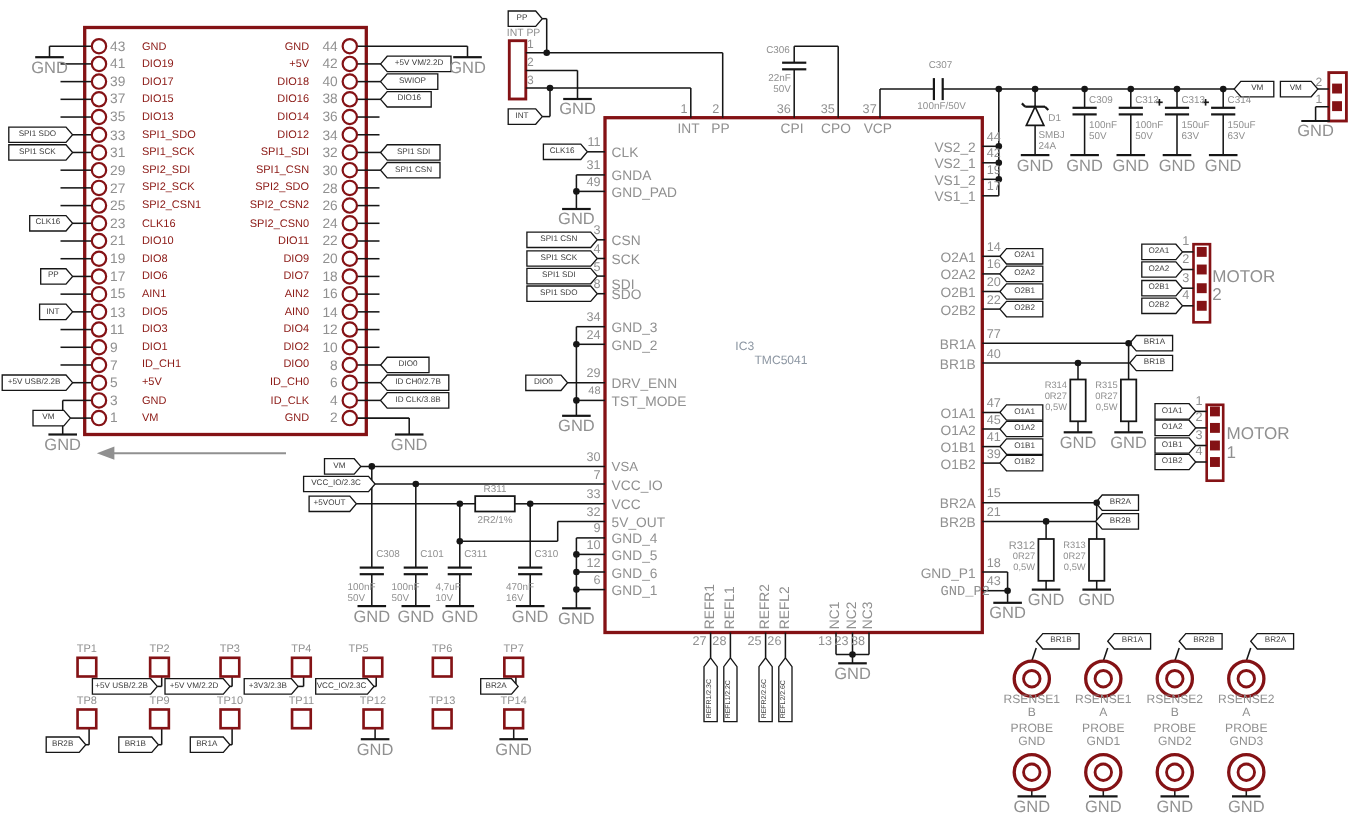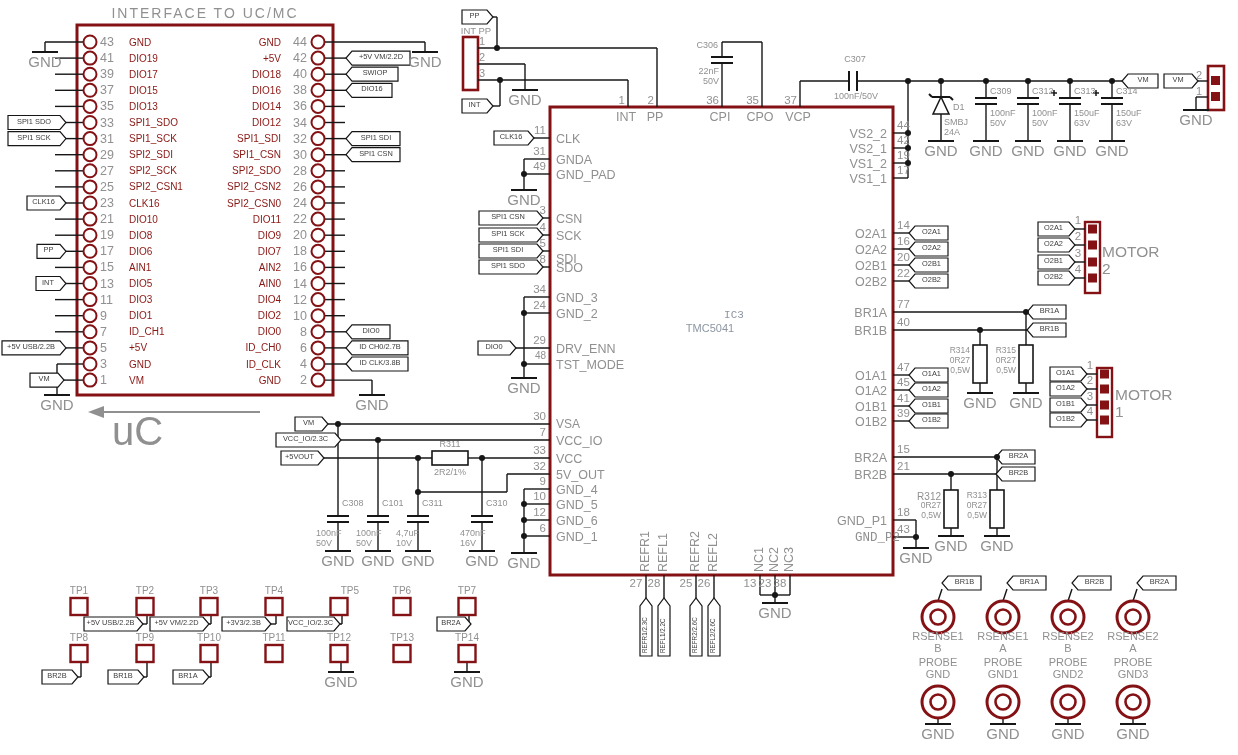--- a/index.html
+++ b/index.html
@@ -533,22 +533,20 @@
     <div class="t ta-r" style="left: 281px; top: 308.7px; width: 26px; height: 13px; font-size: 12.5px;">10</div>
     <div class="t red ta-r" style="left: 185px; top: 310.2px; width: 96px; height: 11px; font-size: 10px;">DIO2</div>
     <div class="t ta-r" style="left: 281px; top: 324.8px; width: 26px; height: 13px; font-size: 12.5px;">8</div>
     <div class="t red ta-r" style="left: 185px; top: 326.3px; width: 96px; height: 11px; font-size: 10px;">DIO0</div>
     <div class="t ta-r" style="left: 281px; top: 340.9px; width: 26px; height: 13px; font-size: 12.5px;">6</div>
     <div class="t red ta-r" style="left: 185px; top: 342.4px; width: 96px; height: 11px; font-size: 10px;">ID_CH0</div>
     <div class="t ta-r" style="left: 281px; top: 357px; width: 26px; height: 13px; font-size: 12.5px;">4</div>
     <div class="t red ta-r" style="left: 185px; top: 358.5px; width: 96px; height: 11px; font-size: 10px;">ID_CLK</div>
     <div class="t ta-r" style="left: 281px; top: 373.1px; width: 26px; height: 13px; font-size: 12.5px;">2</div>
     <div class="t red ta-r" style="left: 185px; top: 374.6px; width: 96px; height: 11px; font-size: 10px;">GND</div>
-    <div class="t ta-c ls2" style="left: 75px; top: 6px; width: 260px; height: 17px; font-size: 14px;">INTERFACE TO UC/MC</div>
-    <div class="t " style="left: 112px; top: 409px; width: 90px; height: 48px; font-size: 40px;">uC</div>
     <div class="t " style="left: 479px; top: 35px; width: 12px; height: 12px; font-size: 11px;">1</div>
     <div class="t " style="left: 479px; top: 51px; width: 12px; height: 12px; font-size: 11px;">2</div>
     <div class="t " style="left: 479px; top: 67px; width: 12px; height: 12px; font-size: 11px;">3</div>
     <div class="t ta-c" style="left: 448px; top: 26px; width: 56px; height: 11px; font-size: 9.5px;">INT PP</div>
     <div class="t ta-c" style="left: 499px; top: 92px; width: 52px; height: 17px; font-size: 15px;">GND</div>
     <div class="t ta-r" style="left: 690px; top: 40px; width: 28px; height: 11px; font-size: 9px;">C306</div>
     <div class="t ta-r" style="left: 687px; top: 66px; width: 32px; height: 22px; font-size: 9px;">22nF
 50V</div>
     <div class="t ta-c" style="left: 838px; top: 54px; width: 34px; height: 11px; font-size: 9px;">C307</div>
     <div class="t ta-c" style="left: 828px; top: 91px; width: 56px; height: 12px; font-size: 9px;">100nF/50V</div>
@@ -666,21 +664,21 @@
     <div class="t ta-c" style="left: 675px; top: 577px; width: 22px; height: 12px; font-size: 11.5px;">25</div>
     <div class="t vert" style="left: 689px; top: 572px; width: 60px; height: 14px; font-size: 12.5px;">REFR2</div>
     <div class="t ta-c" style="left: 693px; top: 577px; width: 22px; height: 12px; font-size: 11.5px;">26</div>
     <div class="t vert" style="left: 707px; top: 572px; width: 60px; height: 14px; font-size: 12.5px;">REFL2</div>
     <div class="t ta-c" style="left: 739px; top: 577px; width: 22px; height: 12px; font-size: 11.5px;">13</div>
     <div class="t vert" style="left: 753px; top: 572px; width: 60px; height: 14px; font-size: 12.5px;">NC1</div>
     <div class="t ta-c" style="left: 754px; top: 577px; width: 22px; height: 12px; font-size: 11.5px;">23</div>
     <div class="t vert" style="left: 768px; top: 572px; width: 60px; height: 14px; font-size: 12.5px;">NC2</div>
     <div class="t ta-c" style="left: 769px; top: 577px; width: 22px; height: 12px; font-size: 11.5px;">38</div>
     <div class="t vert" style="left: 783px; top: 572px; width: 60px; height: 14px; font-size: 12.5px;">NC3</div>
-    <div class="t ta-c blu" style="left: 712px; top: 309px; width: 44px; height: 12px; font-size: 11px; font-family: Liberation Mono, monospace;">IC3</div>
+    <div class="t ta-c blu" style="left: 655px; top: 309px; width: 44px; height: 12px; font-size: 11px;">IC3</div>
     <div class="t ta-c blu" style="left: 682px; top: 322px; width: 56px; height: 12px; font-size: 11px;">TMC5041</div>
     <div class="t ta-c" style="left: 498px; top: 192px; width: 52px; height: 17px; font-size: 15px;">GND</div>
     <div class="t ta-c" style="left: 498px; top: 380px; width: 52px; height: 17px; font-size: 15px;">GND</div>
     <div class="t ta-c" style="left: 498px; top: 555px; width: 52px; height: 17px; font-size: 15px;">GND</div>
     <div class="t ta-c" style="left: 312px; top: 553px; width: 52px; height: 17px; font-size: 15px;">GND</div>
     <div class="t ta-c" style="left: 352px; top: 553px; width: 52px; height: 17px; font-size: 15px;">GND</div>
     <div class="t ta-c" style="left: 392px; top: 553px; width: 52px; height: 17px; font-size: 15px;">GND</div>
     <div class="t ta-c" style="left: 456px; top: 553px; width: 52px; height: 17px; font-size: 15px;">GND</div>
     <div class="t " style="left: 342px; top: 498px; width: 34px; height: 11px; font-size: 9px;">C308</div>
     <div class="t " style="left: 316px; top: 528px; width: 42px; height: 22px; font-size: 9px;">100nF
@@ -729,21 +727,21 @@
     <div class="t ta-c" style="left: 19px; top: 54px; width: 52px; height: 17px; font-size: 15px;">GND</div>
     <div class="t ta-c" style="left: 399px; top: 54px; width: 52px; height: 17px; font-size: 15px;">GND</div>
     <div class="t ta-c" style="left: 31px; top: 397px; width: 52px; height: 17px; font-size: 15px;">GND</div>
     <div class="t ta-c" style="left: 346px; top: 397px; width: 52px; height: 17px; font-size: 15px;">GND</div>
     <div class="t ta-c" style="left: 315px; top: 674px; width: 52px; height: 17px; font-size: 15px;">GND</div>
     <div class="t ta-c" style="left: 441px; top: 674px; width: 52px; height: 17px; font-size: 15px;">GND</div>
     <div class="t ta-c" style="left: 59px; top: 585px; width: 40px; height: 11px; font-size: 10px;">TP1</div>
     <div class="t ta-c" style="left: 125px; top: 585px; width: 40px; height: 11px; font-size: 10px;">TP2</div>
     <div class="t ta-c" style="left: 189px; top: 585px; width: 40px; height: 11px; font-size: 10px;">TP3</div>
     <div class="t ta-c" style="left: 254px; top: 585px; width: 40px; height: 11px; font-size: 10px;">TP4</div>
-    <div class="t ta-c" style="left: 319px; top: 585px; width: 40px; height: 11px; font-size: 10px; text-align: right;">TP5</div>
+    <div class="t ta-c" style="left: 306px; top: 585px; width: 40px; height: 11px; font-size: 10px;">TP5</div>
     <div class="t ta-c" style="left: 382px; top: 585px; width: 40px; height: 11px; font-size: 10px;">TP6</div>
     <div class="t ta-c" style="left: 447px; top: 585px; width: 40px; height: 11px; font-size: 10px;">TP7</div>
     <div class="t ta-c" style="left: 59px; top: 632px; width: 40px; height: 11px; font-size: 10px;">TP8</div>
     <div class="t ta-c" style="left: 125px; top: 632px; width: 40px; height: 11px; font-size: 10px;">TP9</div>
     <div class="t ta-c" style="left: 189px; top: 632px; width: 40px; height: 11px; font-size: 10px;">TP10</div>
     <div class="t ta-c" style="left: 254px; top: 632px; width: 40px; height: 11px; font-size: 10px;">TP11</div>
     <div class="t ta-c" style="left: 319px; top: 632px; width: 40px; height: 11px; font-size: 10px;">TP12</div>
     <div class="t ta-c" style="left: 382px; top: 632px; width: 40px; height: 11px; font-size: 10px;">TP13</div>
     <div class="t ta-c" style="left: 447px; top: 632px; width: 40px; height: 11px; font-size: 10px;">TP14</div>
     <div class="t ta-c" style="left: 905px; top: 630px; width: 66px; height: 12px; font-size: 11px;">RSENSE1</div>

